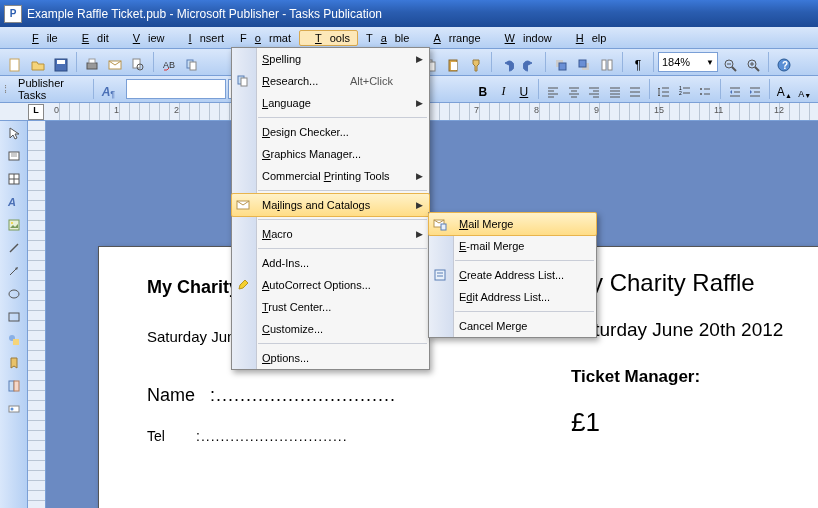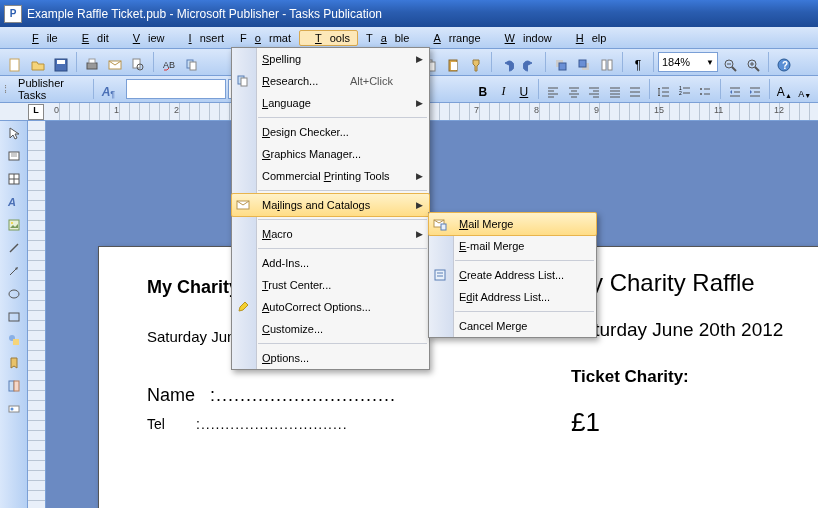--- a/index.html
+++ b/index.html
@@ -26,21 +26,21 @@
 .ruler-v{width:17px;background:repeating-linear-gradient(180deg,#e8eff9,#e8eff9 9px,#b9c5d4 9px,#b9c5d4 10px);border-right:1px solid #7a9fd6}
 .canvas{flex:1;background:#6b8ac2;position:relative;overflow:hidden}
 .page{position:absolute;left:52px;top:125px;width:720px;height:300px;background:#fff;border:1px solid #555;box-shadow:3px 3px 6px rgba(0,0,0,.4)}
 .page .col1{position:absolute;left:48px;top:30px;font-family:Verdana,Arial,sans-serif}
 .page .col2{position:absolute;left:472px;top:22px;font-family:Verdana,Arial,sans-serif}
 .h1{font-size:18px;font-weight:bold;margin-bottom:30px}
 .h1b{font-size:24px;font-weight:normal;margin-bottom:22px}
 .line{font-size:15px;margin-bottom:8px}
 .lineb{font-size:19px;margin-bottom:26px}
 .fieldrow{font-size:18px;margin-top:40px}
-.fieldrow2{font-size:14px;margin-top:10px}
+.fieldrow2{font-size:14px;margin-top:22px}
 .dots{letter-spacing:1px}
 .big{font-size:26px;margin-top:20px}
 
 .menu{position:absolute;background:#f6f6f6;border:1px solid #8a8a8a;box-shadow:2px 3px 6px rgba(0,0,0,.35);font-size:11px;z-index:50}
 .menu .iconcol{position:absolute;left:0;top:0;bottom:0;width:24px;background:linear-gradient(90deg,#e9eef7,#d4def0);border-right:1px solid #c5c9d4}
 .menu-item{position:relative;height:22px;display:flex;align-items:center;padding-left:30px;padding-right:20px;cursor:default}
 .menu-item.hl{background:linear-gradient(#fff2c9,#ffdd87);border:1px solid #e8b44d;margin:-1px;height:22px;border-radius:2px}
 .menu-item .arrow{position:absolute;right:6px;font-size:9px;color:#333}
 .menu-item .sc{position:absolute;right:36px;color:#555}
 .menu-sep{height:1px;background:#c9cdd7;margin:3px 2px 3px 26px}
@@ -416,21 +416,21 @@
       <div class="page">
         <div class="col1">
           <div class="h1">My Charity Raffle</div>
           <div class="line">Saturday June 20th 2012</div>
           <div class="fieldrow"><span>Name</span>&nbsp;&nbsp;&nbsp;<span class="dots">:..............................</span></div>
           <div class="fieldrow2"><span>Tel</span>&nbsp;&nbsp;&nbsp;&nbsp;&nbsp;&nbsp;&nbsp;&nbsp;<span class="dots">:..............................</span></div>
         </div>
         <div class="col2">
           <div class="h1b">My Charity Raffle</div>
           <div class="lineb">Saturday June 20th 2012</div>
-          <div style="font-size:17px;font-weight:bold">Ticket Charity:</div>
+          <div style="font-size:17px;font-weight:bold">Ticket Manager:</div>
           <div class="big">£1</div>
         </div>
       </div>
     </div>
   </div>
 
   <div class="menu" id="tools-menu" style="left:231px;top:47px;width:197px">
     <div class="iconcol"></div>
   <div class="menu-item">
         <span><span class="u">S</span>pelling</span>
@@ -475,30 +475,30 @@
       <div class="menu-sep"></div>
       <div class="menu-item">
         <span><span class="u">M</span>acro</span>
         <span class="arrow">▶</span>
       </div>
       <div class="menu-sep"></div>
       <div class="menu-item">
         <span>Add-Ins...</span>
       </div>
       <div class="menu-item">
-        <span><span class="u">T</span>rust Center...</span>
-      </div>
-      <div class="menu-item">
         <span class="mi-icon">
           <svg width="14" height="14">
             <path d="M3 11l4-1 5-5-3-3-5 5z" fill="#f5d030" stroke="#b89520"></path>
             <path d="M9 2l3 3" stroke="#b89520"></path>
           </svg>
         </span>
         <span><span class="u">A</span>utoCorrect Options...</span>
+      </div>
+      <div class="menu-item">
+        <span><span class="u">T</span>rust Center...</span>
       </div>
       <div class="menu-item">
         <span><span class="u">C</span>ustomize...</span>
       </div>
       <div class="menu-sep"></div>
       <div class="menu-item">
         <span><span class="u">O</span>ptions...</span>
       </div>
     </div>
 

